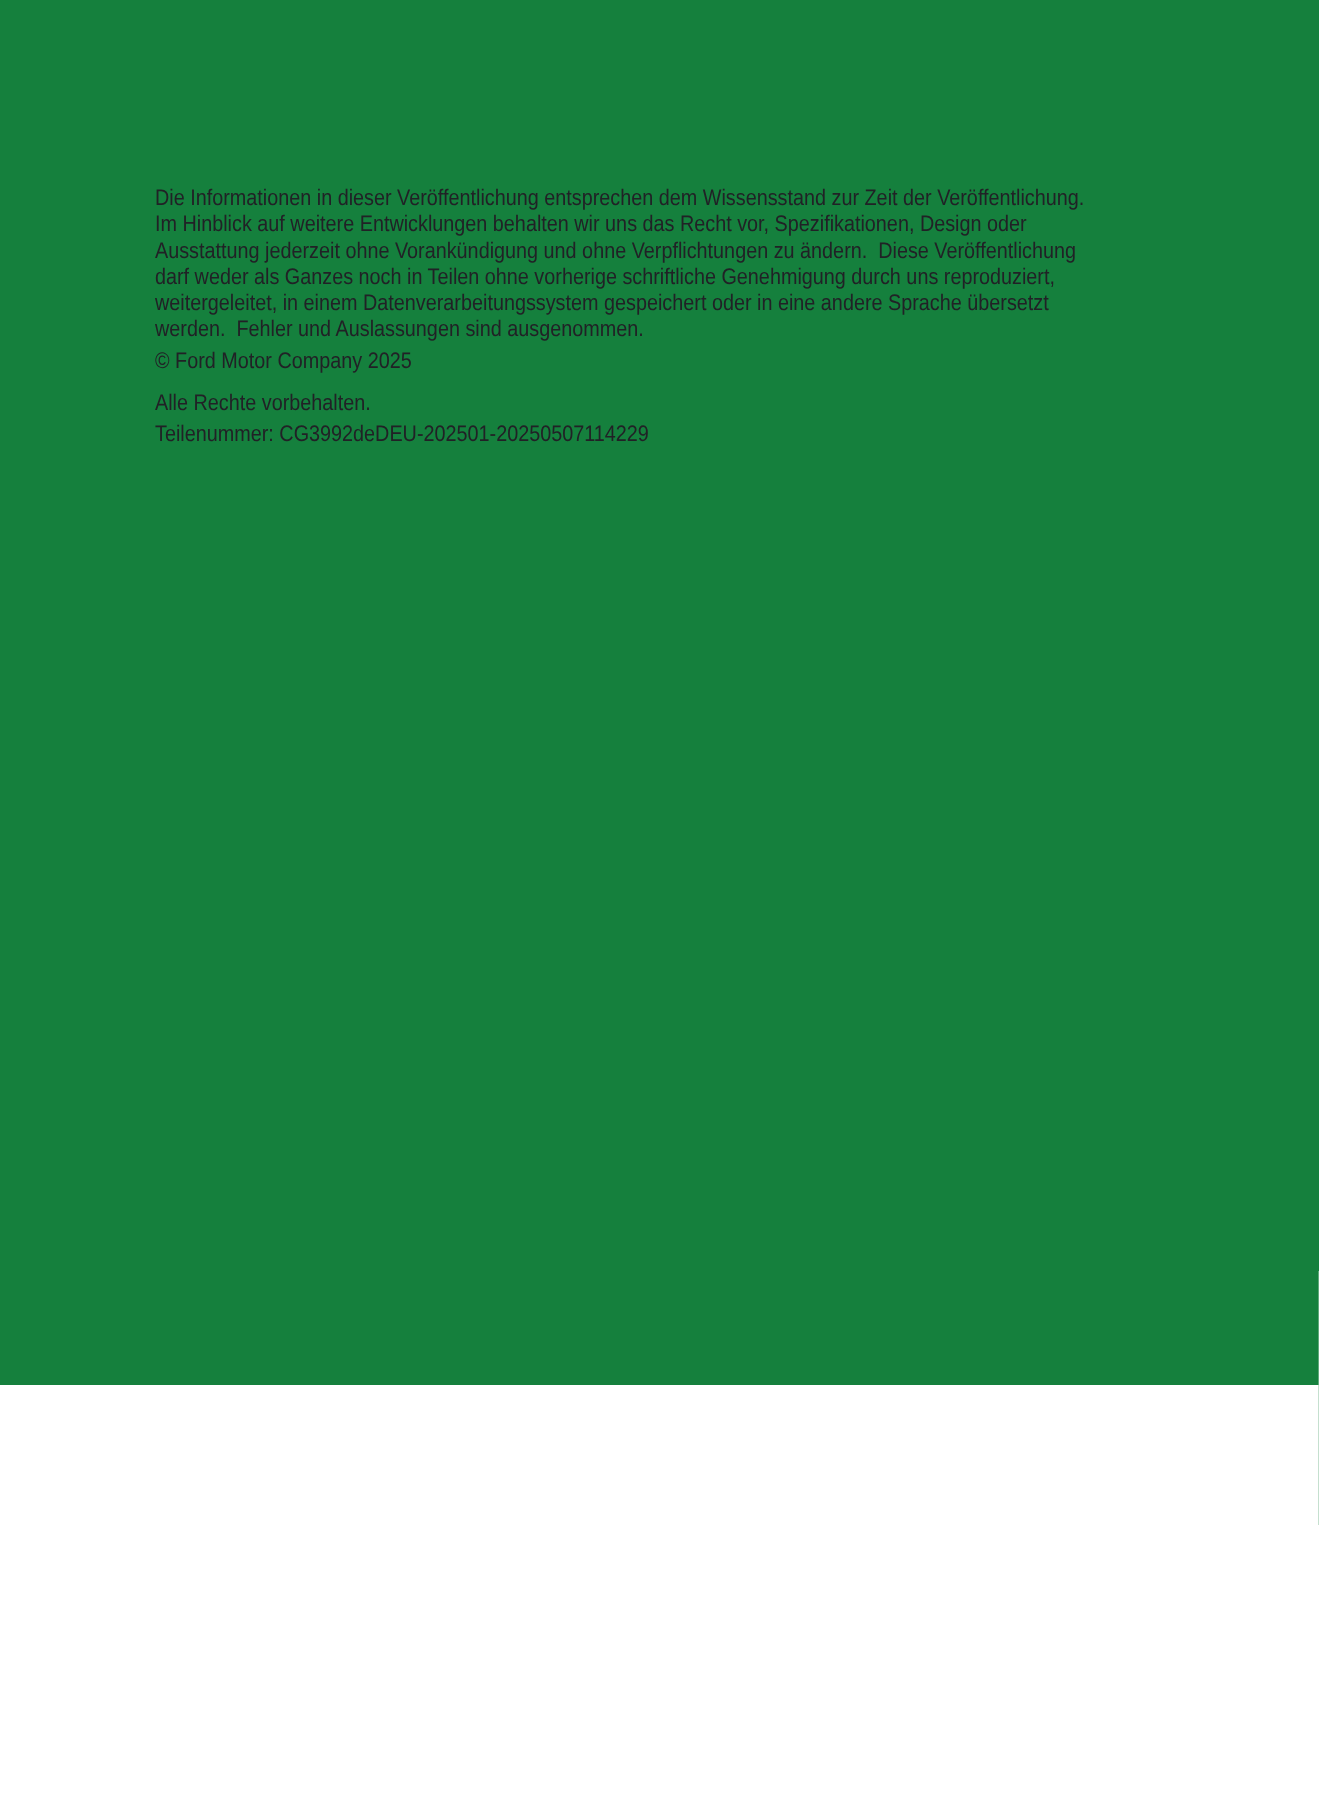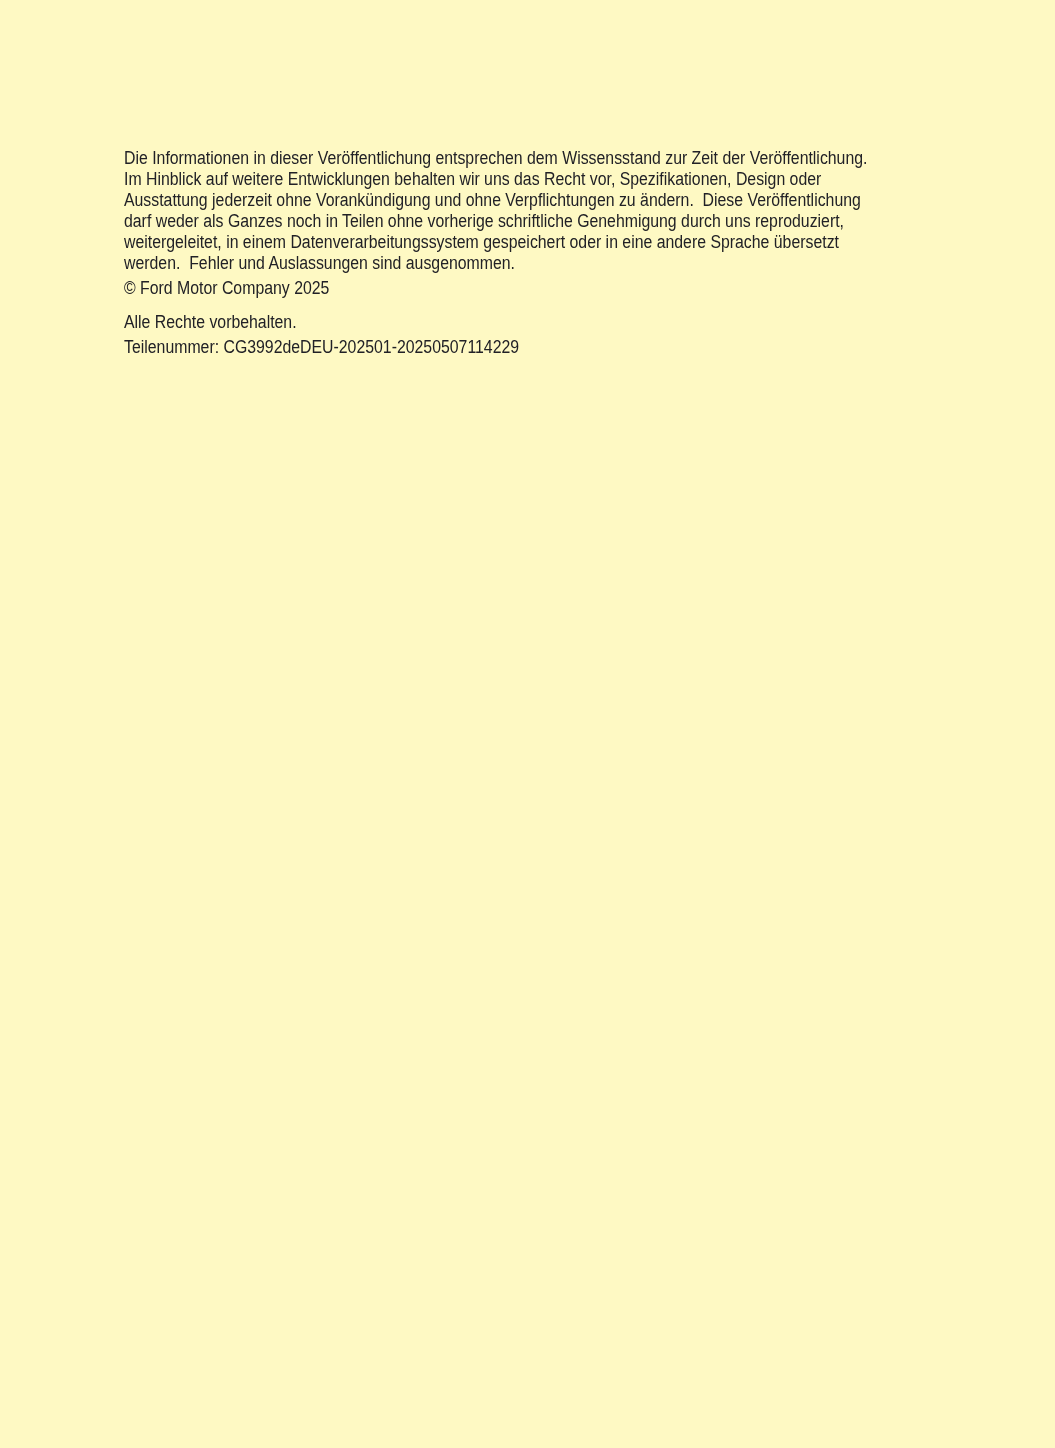--- a/index.html
+++ b/index.html
@@ -11,22 +11,22 @@
     height: 1448px;
     background: #ffffff;
     position: relative;
     overflow: hidden;
   }
   .page {
     position: absolute;
     left: 0;
     top: 0;
     width: 1055px;
-    height: 1448px;
-    background: #fef9c3;
+    height: 1108px;
+    background: #15803d;
   }
   .content {
     position: absolute;
     left: 124px;
     top: 148px;
     width: 930px;
     transform: scaleX(0.88);
     transform-origin: left top;
     font-family: "Liberation Sans", sans-serif;
     font-size: 18px;

